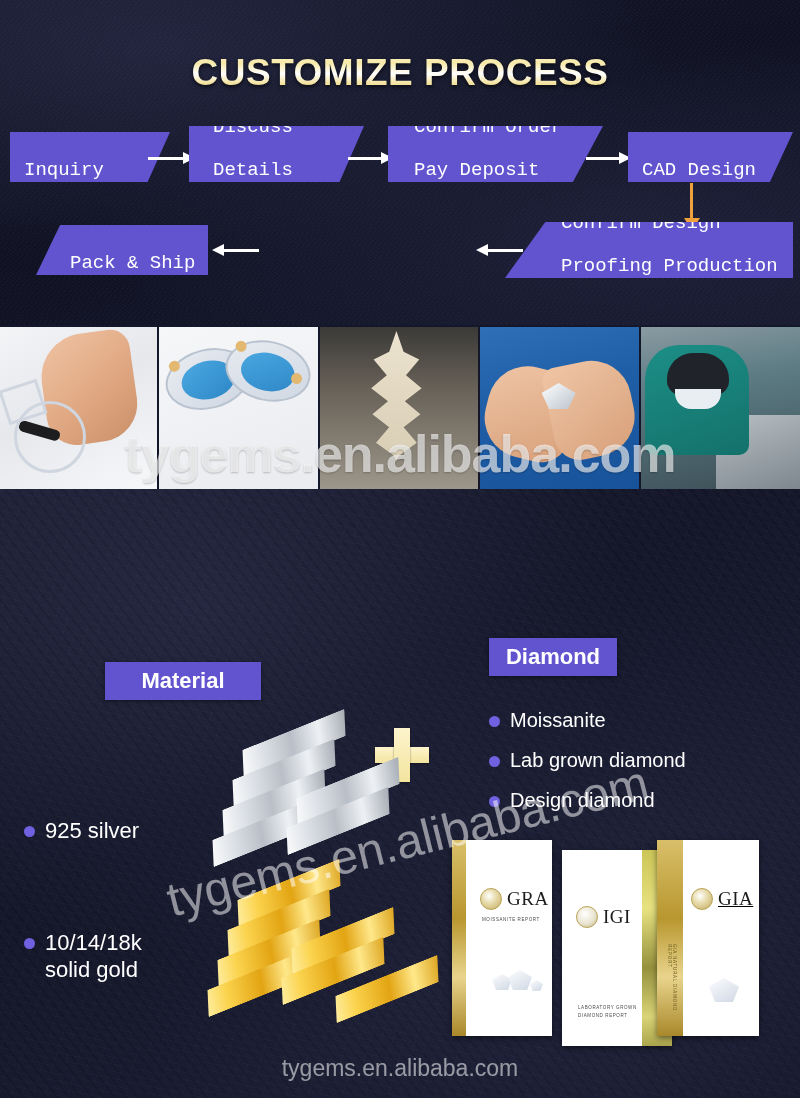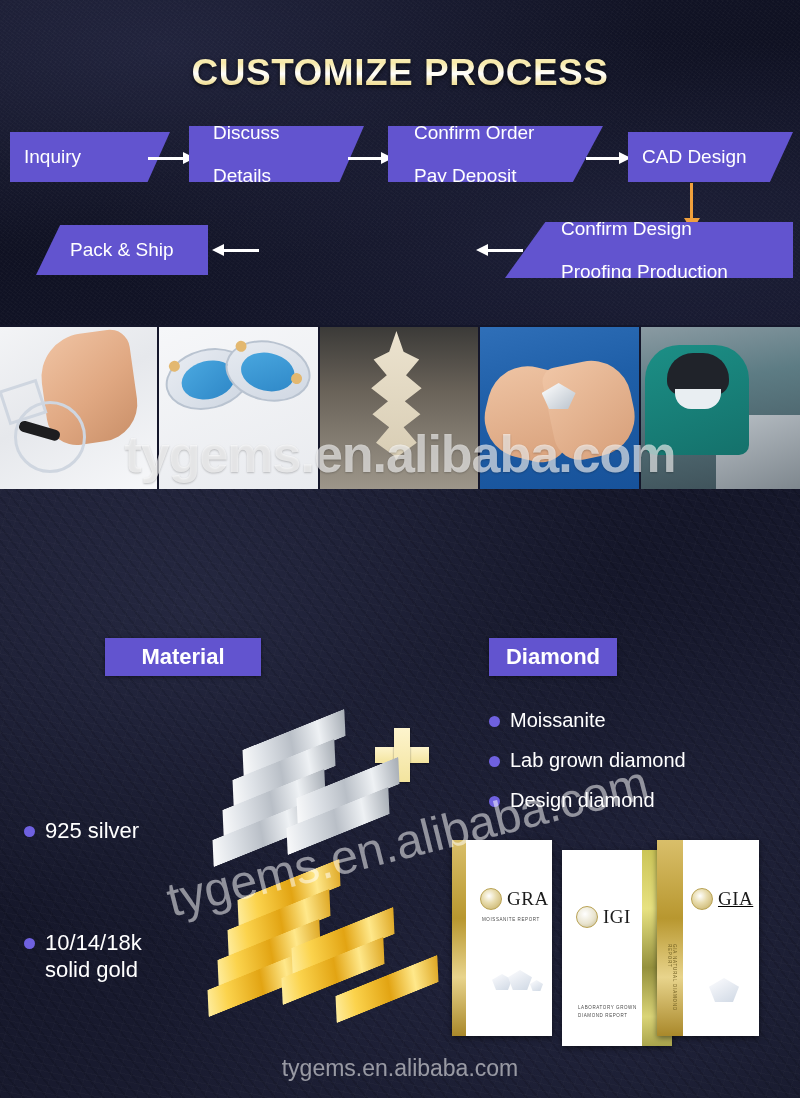--- a/index.html
+++ b/index.html
@@ -37,23 +37,24 @@
     -webkit-background-clip:text; background-clip:text;
     -webkit-text-fill-color:transparent; color:transparent;
     filter:drop-shadow(0 2px 2px rgba(0,0,0,.65));
     font-family:"Liberation Sans", sans-serif;
   }
   #title-1 { top:52px; }
   #title-2 { top:528px; font-size:36px; }
   .pgram {
     position:absolute;
     background:#6254cf;
-    display:flex; align-items:center;
+    display:flex; align-items:flex-end;
     color:#fff; font-size:19px; line-height:1.14;
     box-shadow:0 1px 3px rgba(0,0,0,.45);
+    font-family:Liberation Mono, monospace;
   }
   .pgram span { display:block; width:100%; }
   
   .slant-r { clip-path:polygon(0 0, 100% 0, 86% 100%, 0% 100%); }
   
   .slant-l { clip-path:polygon(14% 0, 100% 0, 100% 100%, 0% 100%); }
 
   .arrow-w {
     position:absolute; height:3px; background:#fff;
   }
@@ -296,21 +297,21 @@
     </div>
   </div>
 
   <div class="wm-big">tygems.en.alibaba.com</div>
 
   <div class="sec-bot">
     <div class="stone-tex"></div>
   </div>
 
 
-  <div class="chip" style="left:105px; top:638px; width:156px; height:38px;">
+  <div class="chip" style="left:105px; top:662px; width:156px; height:38px;">
     <span>Material</span>
   </div>
   <div class="chip" style="left:489px; top:638px; width:128px; height:38px;">
     <span>Diamond</span>
   </div>
 
   <div class="bul" style="left:489px; top:708px;">
     <div class="dot"></div>
     <div class="tx">Moissanite</div>
   </div>

